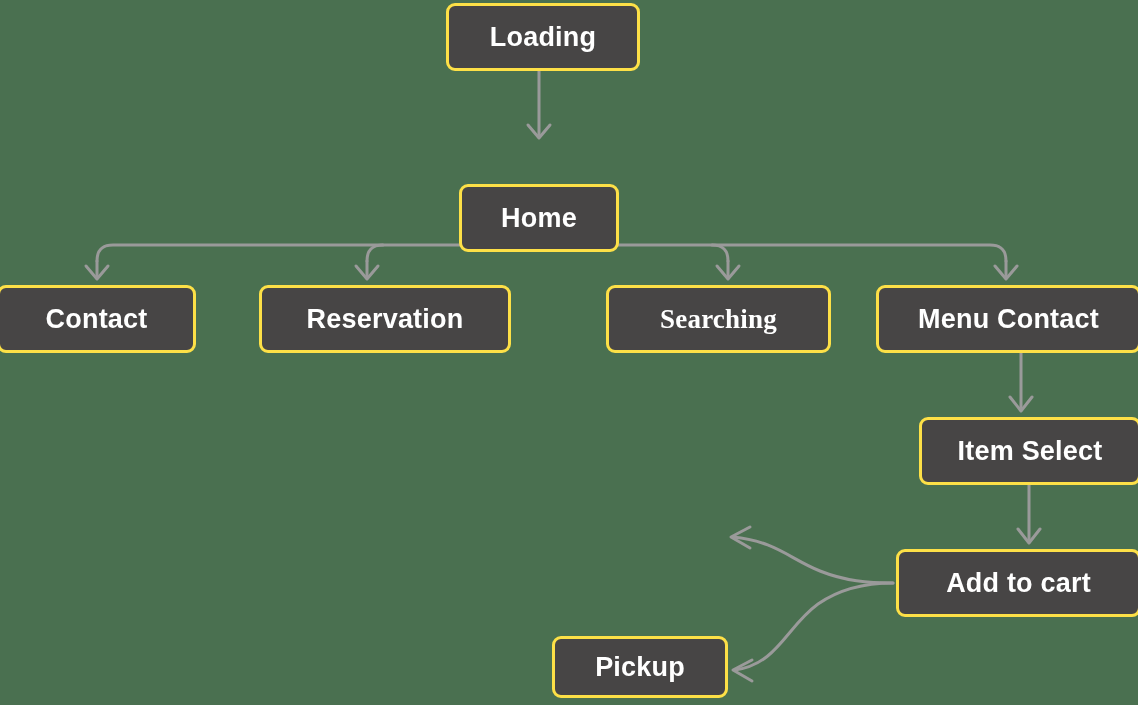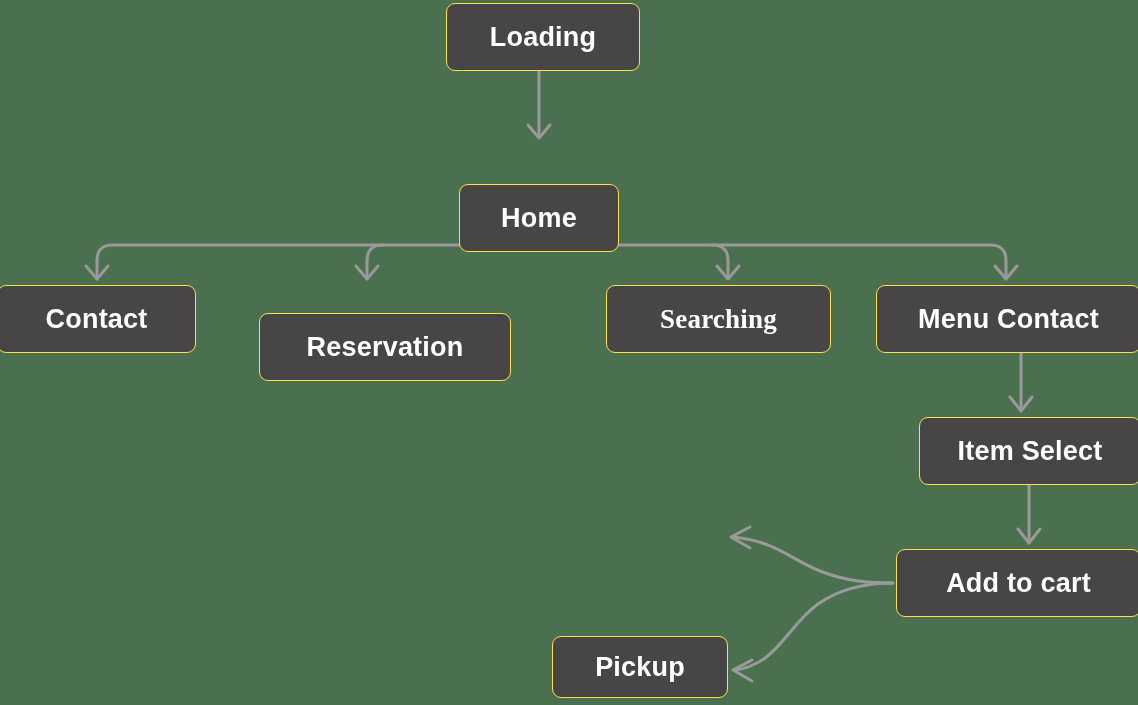--- a/index.html
+++ b/index.html
@@ -22,21 +22,21 @@
     position: absolute;
     top: 0;
     left: 0;
     width: 1138px;
     height: 705px;
   }
   .node {
     position: absolute;
     box-sizing: border-box;
     background: #474545;
-    border: 1px solid #fde047;
+    border: 3px solid #fde047;
     border-radius: 9px;
     color: #ffffff;
     font-size: 27px;
     font-weight: bold;
     letter-spacing: 0.2px;
     display: flex;
     align-items: center;
     justify-content: center;
     white-space: nowrap;
     z-index: 2;
@@ -114,21 +114,21 @@
   </div>
 
   <div class="node" style="left:459px; top:144px; width:160px; height:68px;margin-top:40px;">
     <span class="node-label">Home</span>
   </div>
 
   <div class="node" style="left:-3px; top:285px; width:199px; height:68px;">
     <span class="node-label">Contact</span>
   </div>
 
-  <div class="node" style="left:259px; top:285px; width:252px; height:68px;margin-top:28px;">
+  <div class="node" style="left:259px; top:285px; width:252px; height:68px;">
     <span class="node-label">Reservation</span>
   </div>
 
   <div class="node" style="left:606px; top:285px; width:225px; height:68px;font-family:Liberation Serif, serif;">
     <span class="node-label">Searching</span>
   </div>
 
   <div class="node" style="left:876px; top:285px; width:265px; height:68px;">
     <span class="node-label">Menu Contact</span>
   </div>

